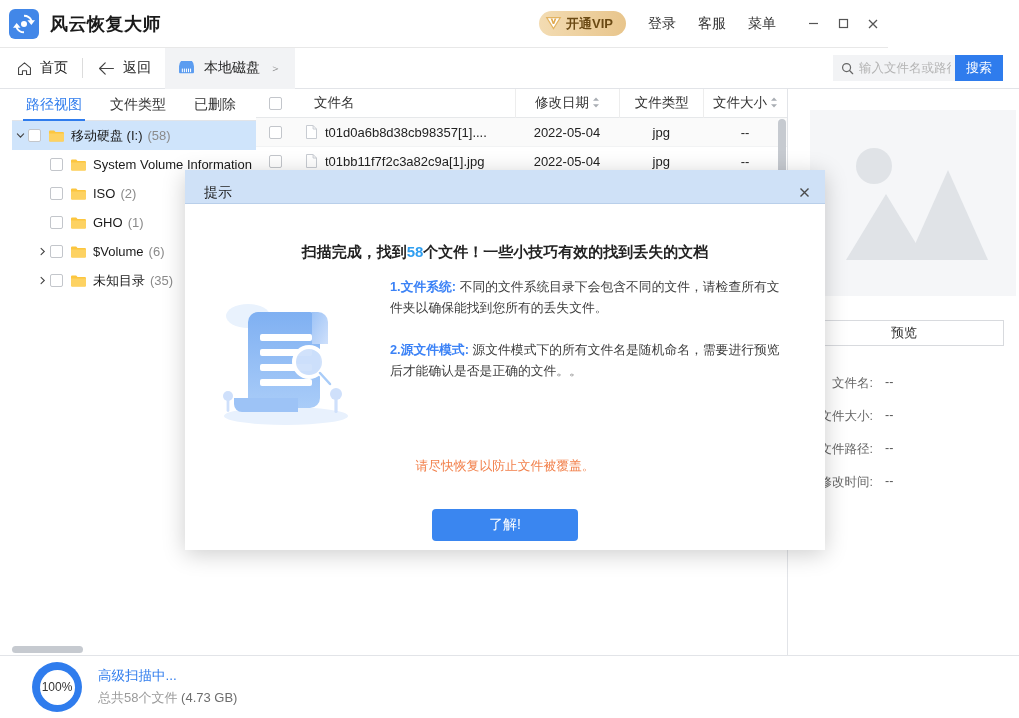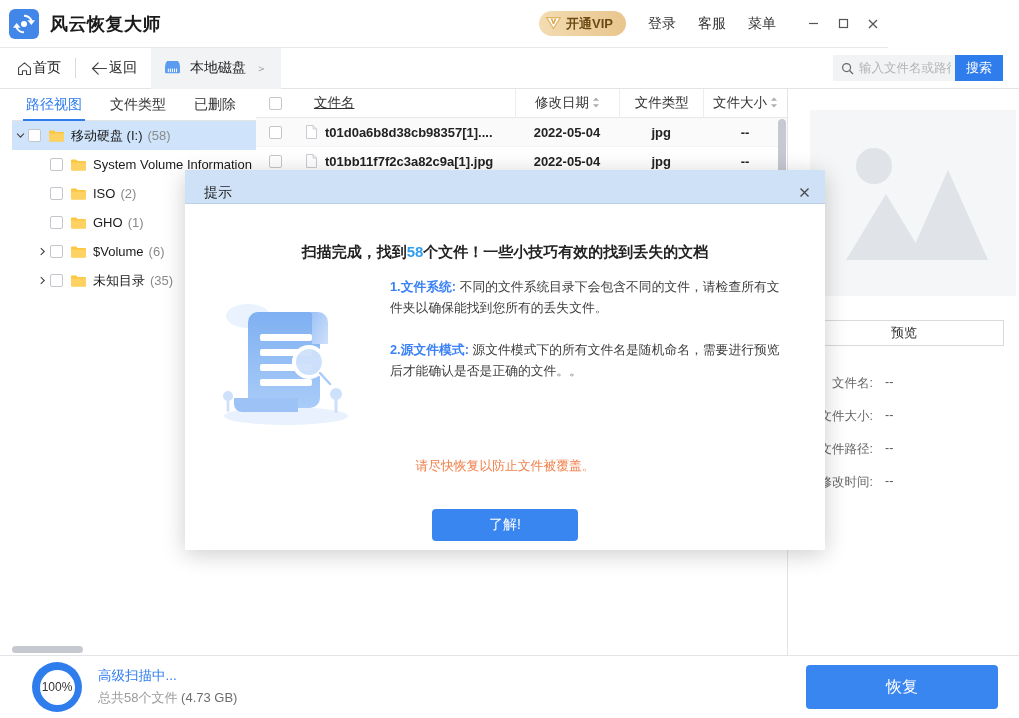--- a/index.html
+++ b/index.html
@@ -42,21 +42,21 @@
     cursor:pointer; color:#555;
   }
   .win-btn svg{ display:block; }
 
   
   .toolbar{
     position:absolute; left:0; top:48px; width:1019px; height:41px;
     background:#fff; border-bottom:1px solid #e2e4e8;
     display:flex; align-items:center;
   }
-  .tb-item{ display:flex; align-items:center; cursor:pointer; font-size:14px; color:#222; }
+  .tb-item{ display:flex; align-items:center; gap:7px; cursor:pointer; font-size:14px; color:#222; }
   .tb-home{ margin-left:16px; }
   .tb-sep{ width:1px; height:20px; background:#dcdcdc; margin:0 14px; }
   .crumb-box{
     margin-left:14px; height:41px; display:flex; align-items:center; gap:8px;
     padding:0 14px 0 12px; background:#f2f3f5; cursor:pointer;
   }
   .crumb-txt{ font-size:14px; color:#222; }
   .crumb-arrow{ font-size:11px; color:#888; margin-left:2px; }
   .search-wrap{ margin-left:auto; margin-right:16px; display:flex; align-items:center; }
   .search-box{
@@ -117,31 +117,31 @@
   .filelist{
     position:absolute; left:256px; top:89px; width:532px; height:566px;
     background:#fff; border-right:1px solid #e2e4e8;
   }
   .fl-head{
     display:flex; height:29px; align-items:center; border-bottom:1px solid #e6e8ea;
     background:#fff; font-size:13.5px; color:#333;
   }
   .fl-head .col{ display:flex; align-items:center; justify-content:center; height:29px; position:relative;}
   .col-cb{ width:40px; }
-  .col-name{ width:219px; justify-content:flex-start !important; padding-left:18px;text-decoration:underline; }
+  .col-name{ width:219px; justify-content:flex-start !important; padding-left:18px; }
   .col-date{ width:105px; gap:3px; border-left:1px solid #ededed; }
   .col-type{ width:84px; border-left:1px solid #ededed; }
   .col-size{ width:84px; gap:3px; border-left:1px solid #ededed; }
   .sorter{ display:inline-block; width:8px; line-height:8px; font-size:8px; color:#9aa0a6; }
   .fl-row{
     display:flex; height:29px; align-items:center; font-size:13px; color:#222;
     border-bottom:1px solid #f2f3f4; cursor:pointer;
   }
   .fl-row:nth-child(odd){ background:#fafafa; }
-  .fl-row .c{ display:flex; align-items:center; justify-content:center; height:29px;font-weight:bold; }
+  .fl-row .c{ display:flex; align-items:center; justify-content:center; height:29px; }
   .fileicon{ width:11px; height:14px; flex:0 0 11px; margin-right:8px; }
   .fl-name{ width:219px; justify-content:flex-start !important; padding-left:10px; overflow:hidden; white-space:nowrap; }
   .fl-date{ width:105px; }
   .fl-type{ width:84px; }
   .fl-size{ width:84px; }
   .fl-vscroll{
     position:absolute; right:1px; top:30px; width:8px; height:525px; background:#fff;
   }
   .fl-vscroll-thumb{
     position:absolute; left:0; top:0; width:8px; height:300px; background:#c6cad0; border-radius:4px;
@@ -499,21 +499,20 @@
     <div class="ring">
       <span>100%</span>
     </div>
     <div class="status">
       <div class="status-main">高级扫描中...</div>
       <div class="status-sub">
         <span>总共58个文件</span>
         <b>(4.73 GB)</b>
       </div>
     </div>
-    <div class="recover-btn">恢复</div>
   </div>
 
   <div class="overlay"></div>
   <div class="modal">
     <div class="modal-head">
       <div class="modal-title">提示</div>
       <div class="modal-close">
         <svg width="15" height="15" viewBox="0 0 15 15">
             <path d="M3.5 3.5l8 8M11.5 3.5l-8 8" stroke="#4a4a4a" stroke-width="1.35"></path>
           </svg>

